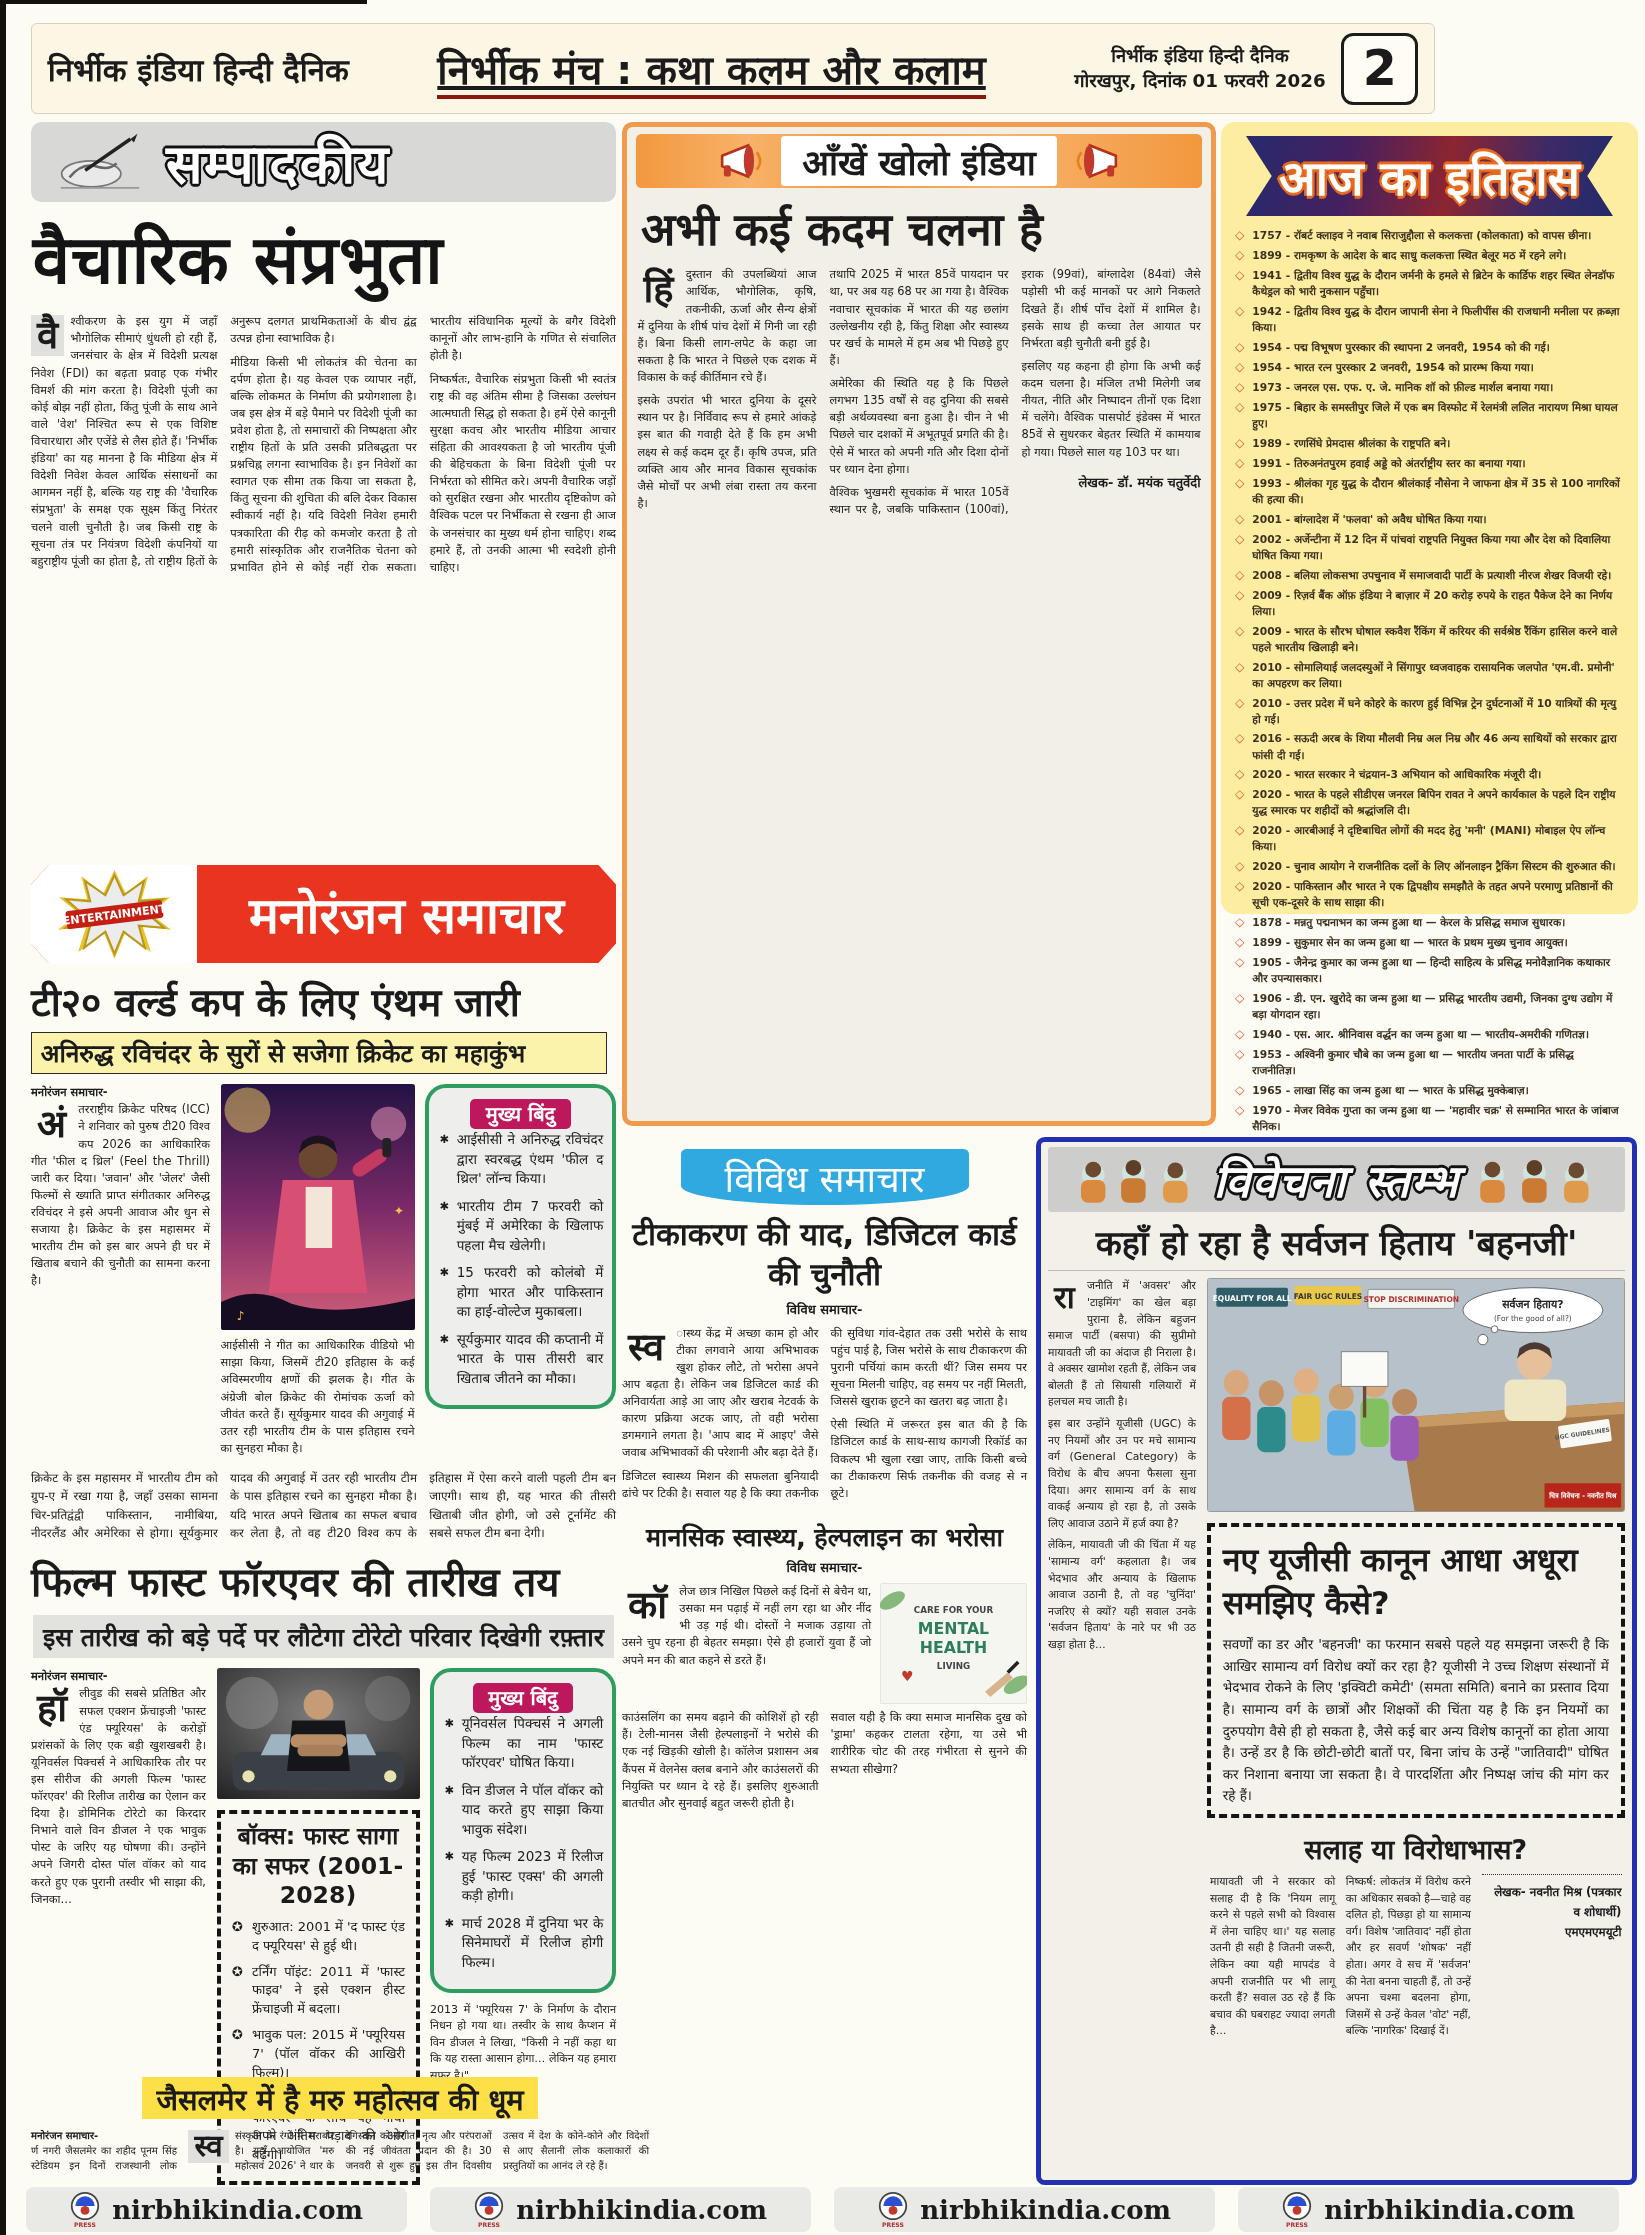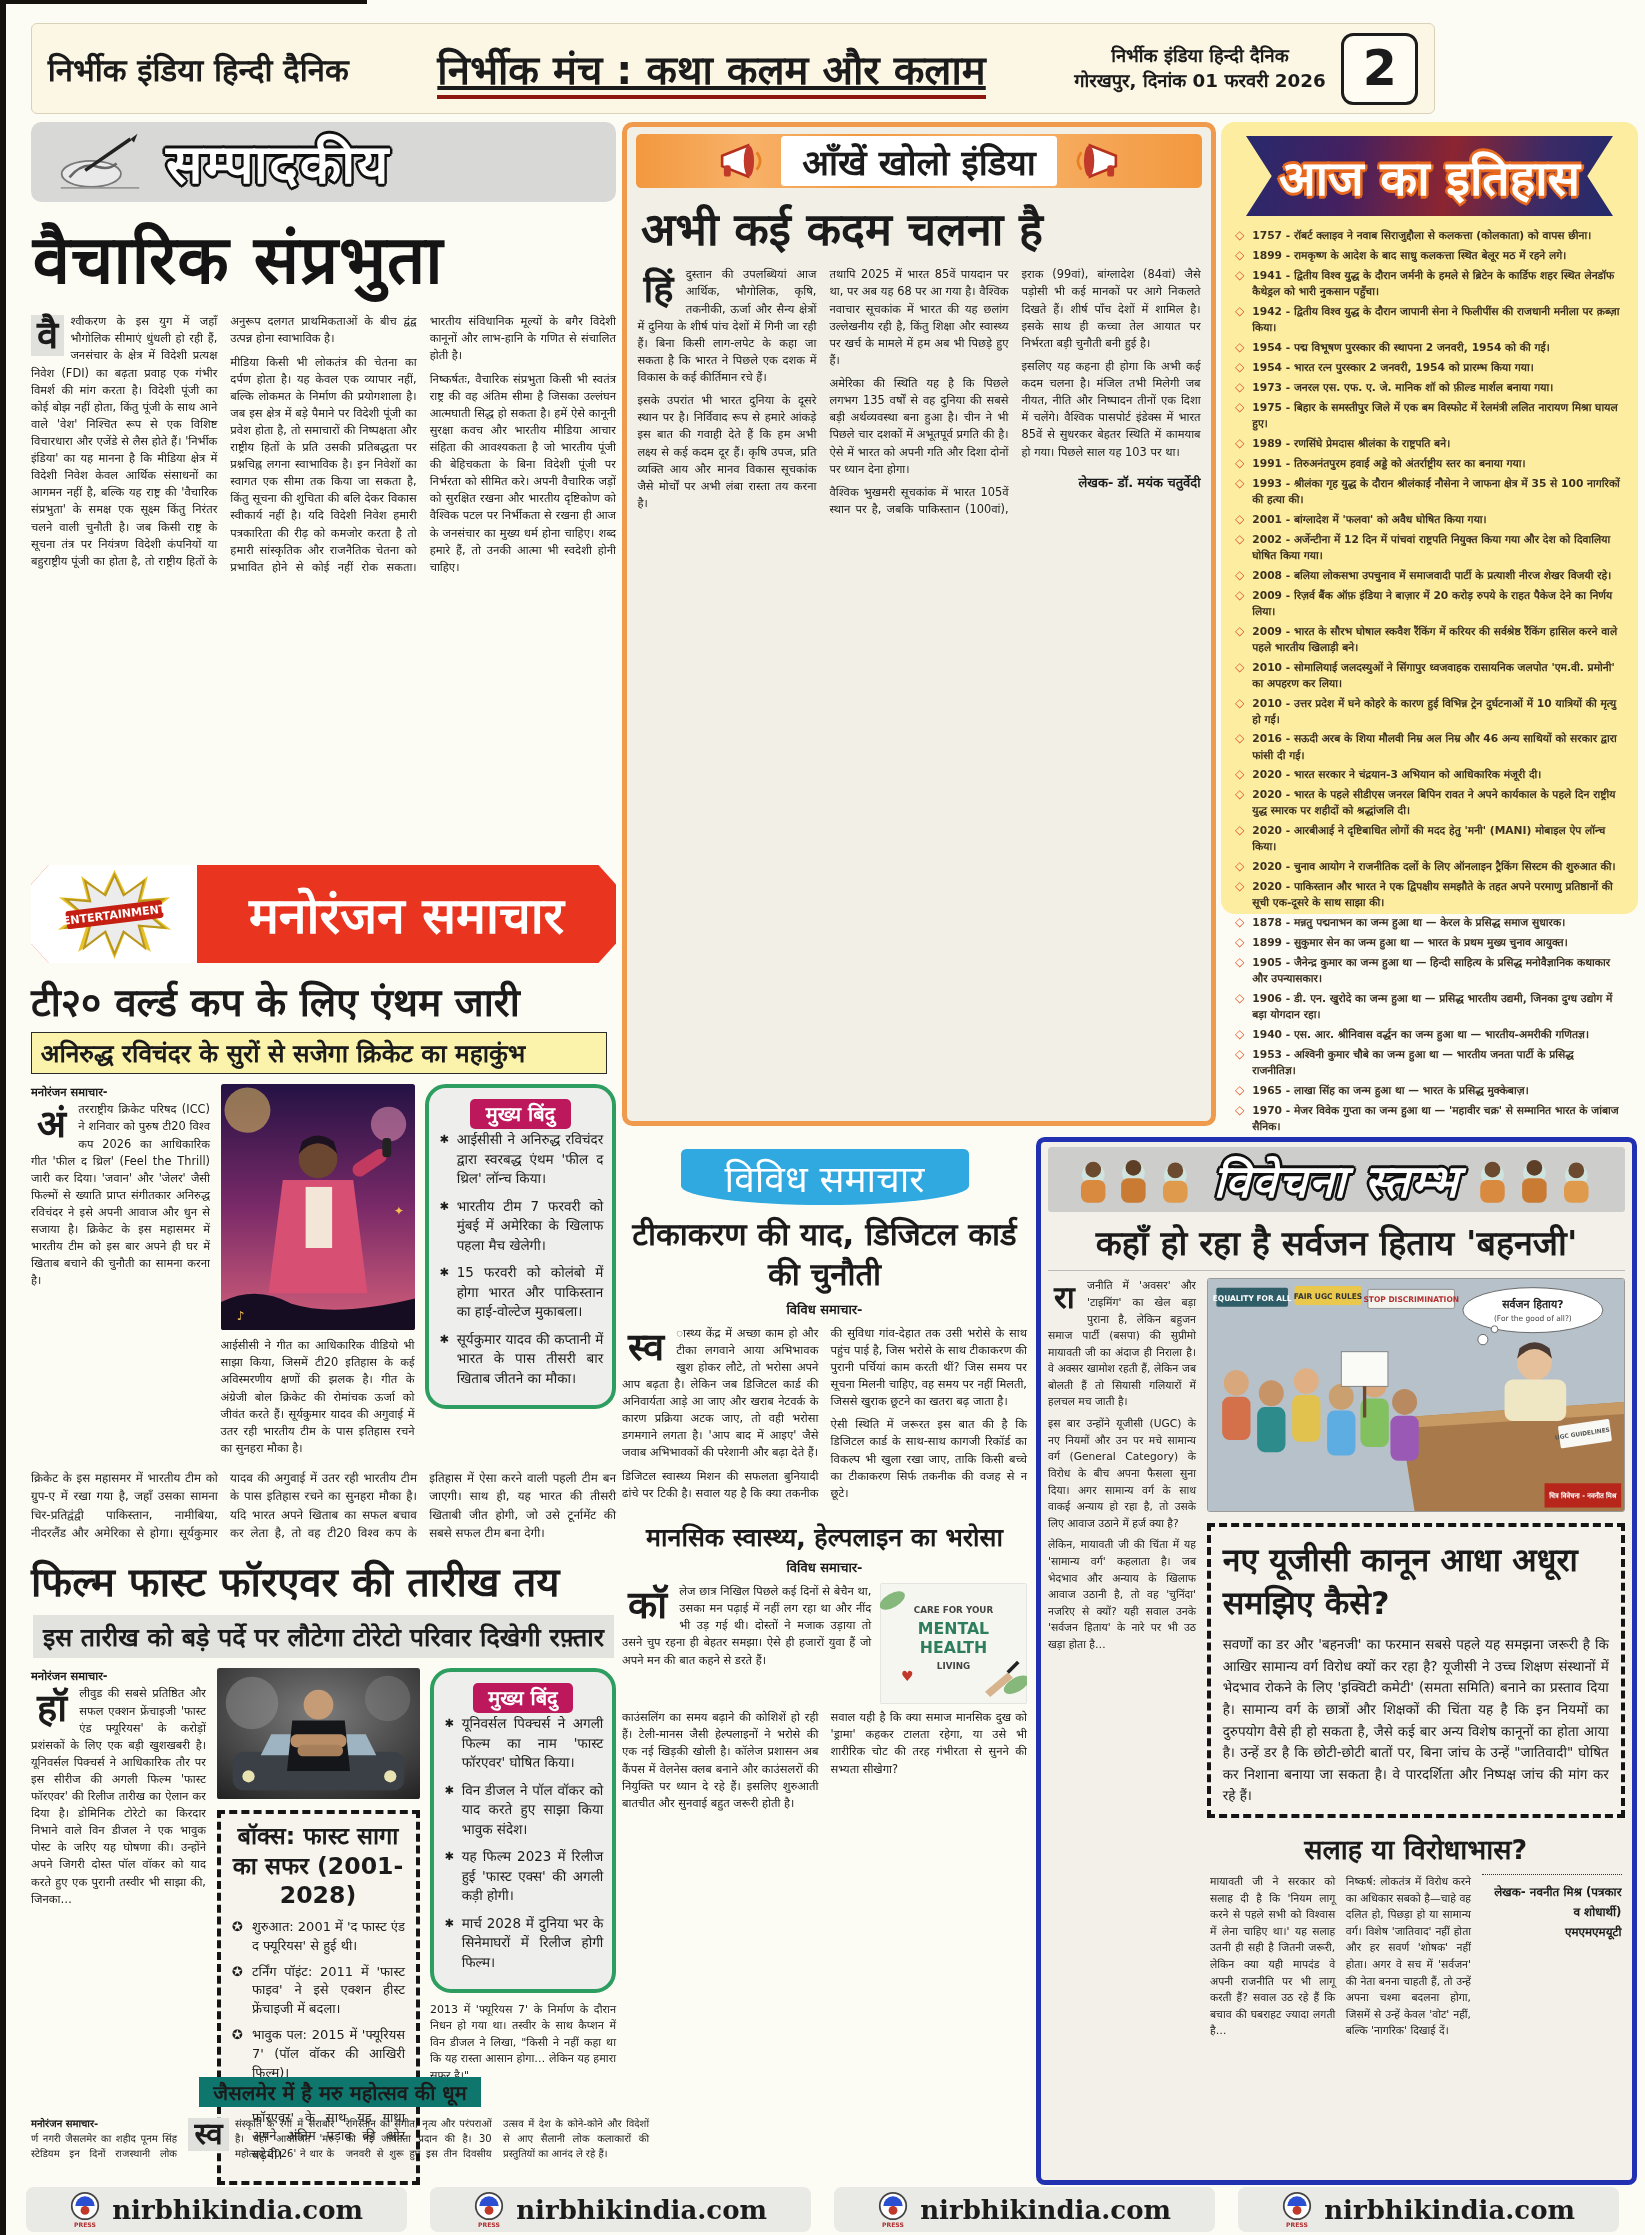--- a/index.html
+++ b/index.html
@@ -64,21 +64,21 @@
   .film-sub { background:#e2e2df; font-size:25px; font-weight:700; text-align:center; padding:4.4px 5.2px; margin:7px 1.7px 0; }
   .dash-box { border:4.4px dashed #151515; padding:8.7px 10.5px; margin-top:10.5px; background:#f6f4ec; }
   .dash-box .db-title { font-size:23.6px; font-weight:800; text-align:center; line-height:1.25; margin-bottom:7px; }
   .dash-box ul { list-style:none; }
   .dash-box li { font-size:13px; line-height:1.45; text-align:justify; margin-bottom:7px; padding-left:21px; position:relative; }
   .dash-box li::before { content:"✪"; position:absolute; left:0.9px; top:0; font-size:13px; }
   .note-sm { font-size:11px; line-height:1.5; text-align:justify; margin-top:8.7px; }
 
   
   #jaisalmer { position:absolute; left:31px; top:2077px; width:618px; }
-  .jai-head { display:table; margin:0 auto; background:#0f766e; font-size:20px; font-weight:800; padding:1.7px 14px; }
+  .jai-head { display:table; margin:0 auto; background:#fde047; font-size:29px; font-weight:800; padding:1.7px 14px; }
   .jai-body { columns:4; column-gap:11.4px; font-size:10px; line-height:1.5; text-align:justify; margin-top:8.7px; height:80px; }
 
   
   #eyes { position:absolute; left:622px; top:122px; width:594px; height:1004px;
     border:5.2px solid #ef9a4c; border-radius:10.5px; background:#f2f0e6; padding:7px 8.7px; }
   .eo-strip { height:54px; background:linear-gradient(90deg,#f2983f,#f8b269 20%,#f2983f 40%,#f8b269 65%,#f2983f); border-radius:5.2px;
     display:flex; align-items:center; justify-content:center; gap:12.2px; }
   .eo-strip .panel { background:#fff; padding:1.7px 21px; border-radius:3.5px; font-size:35px; font-weight:800; }
   .eo-head { font-size:45px; font-weight:800; padding:8.7px 5.2px 5.2px; }
   .eo-body { columns:3; column-gap:13px; height:786px; padding:3.5px 1.7px; }

